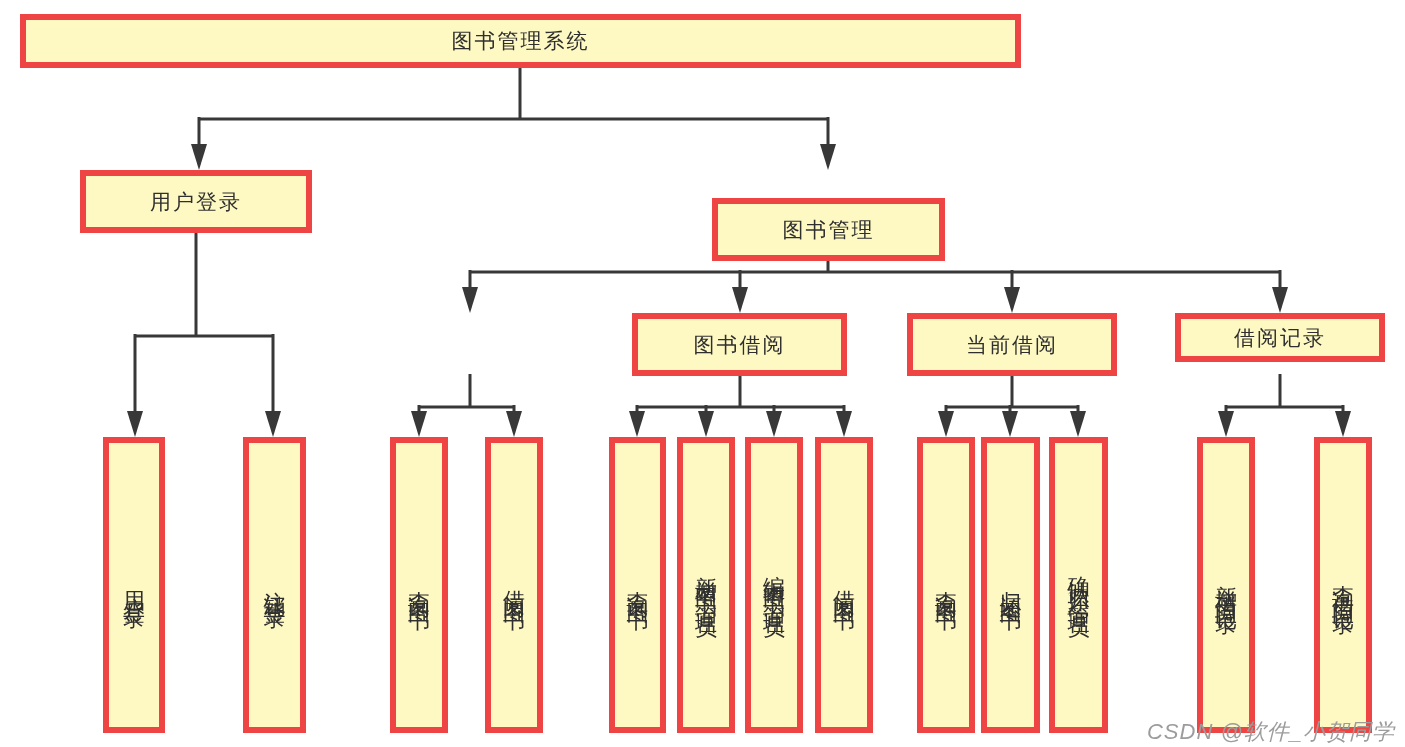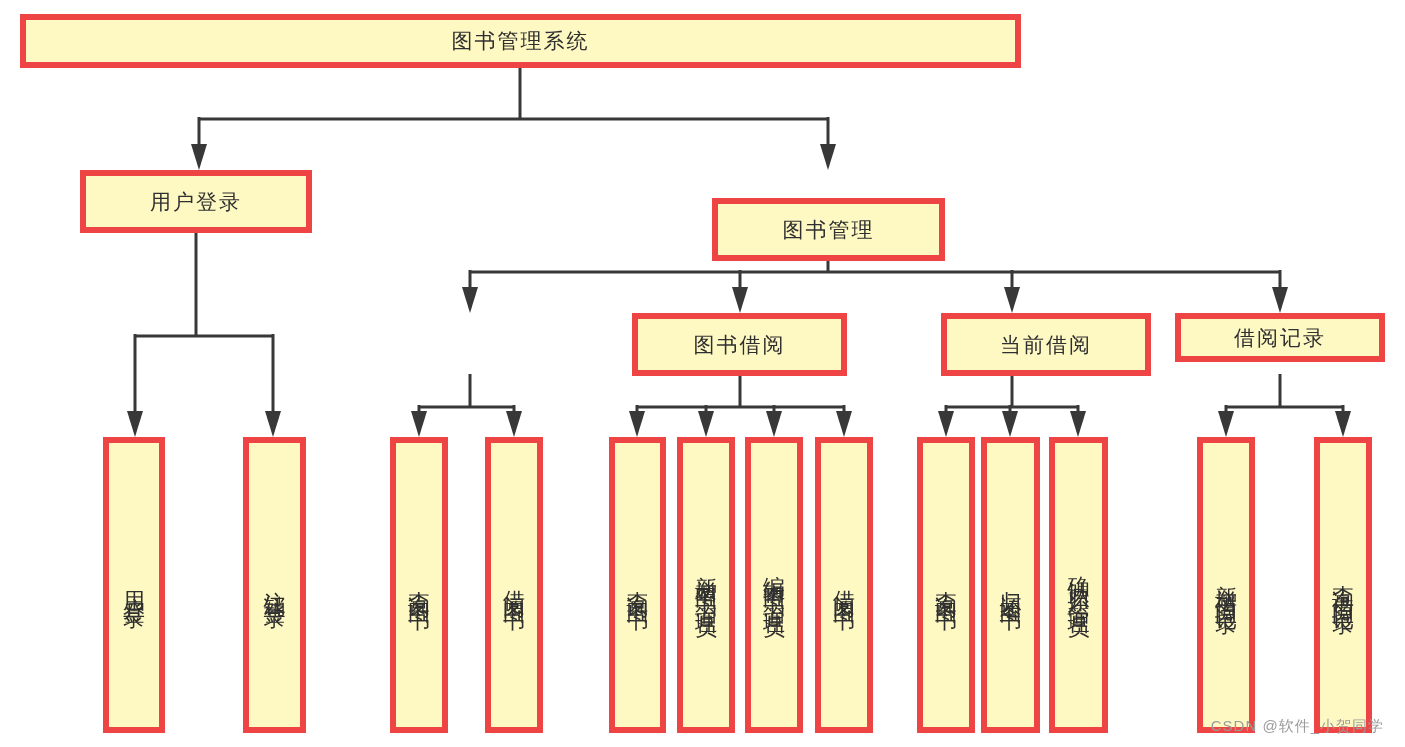--- a/index.html
+++ b/index.html
@@ -34,46 +34,47 @@
     font-size: 22px;
     letter-spacing: 6px;
     line-height: 1;
   }
   
   .n-root          { left: 20px;   top: 14px;  width: 1001px; height: 54px; }
   .n-user-login    { left: 80px;   top: 170px; width: 232px;  height: 63px; }
   .n-book-mgmt     { left: 712px;  top: 170px; width: 233px;  height: 63px; margin-top: 28px; }
   .n-new-book-rec  { left: 363px;  top: 313px; width: 215px;  height: 63px; }
   .n-book-borrow   { left: 632px;  top: 313px; width: 215px;  height: 63px; text-align: right; }
-  .n-current-borrow{ left: 941px;  top: 313px; width: 210px;  height: 63px; }
+  .n-current-borrow{ left: 907px;  top: 313px; width: 210px;  height: 63px; }
   .n-borrow-records{ left: 1175px; top: 313px; width: 210px;  height: 49px; }
   
   .leaf { top: 437px; height: 296px; }
   .n-leaf-login       { left: 103px;  width: 62px; }
   .n-leaf-logout      { left: 243px;  width: 63px; }
   .n-leaf-rec-query   { left: 390px;  width: 58px; }
   .n-leaf-rec-borrow  { left: 485px;  width: 58px; }
   .n-leaf-bb-query    { left: 609px;  width: 57px; }
   .n-leaf-bb-add      { left: 677px;  width: 58px; }
   .n-leaf-bb-edit     { left: 745px;  width: 58px; }
   .n-leaf-bb-borrow   { left: 815px;  width: 58px; }
   .n-leaf-cb-query    { left: 917px;  width: 58px; }
   .n-leaf-cb-return   { left: 981px;  width: 59px; }
   .n-leaf-cb-confirm  { left: 1049px; width: 59px; }
   .n-leaf-br-add      { left: 1197px; width: 58px; }
   .n-leaf-br-query    { left: 1314px; width: 58px; }
   .watermark {
     position: absolute;
-    right: 21px;
+    right: 10px;
     top: 717px;
-    font-size: 15px;
+    font-size: 22px;
     color: #9c9c9c;
     letter-spacing: 1px;
     z-index: 5;
     white-space: nowrap;
+    font-style: italic;
   }
 </style>
 </head>
 <body>
 
 <div class="stage">
 
   <svg class="connectors" viewBox="0 0 1405 747" xmlns="http://www.w3.org/2000/svg">
     <g stroke="#383838" stroke-width="3" fill="none">
 

